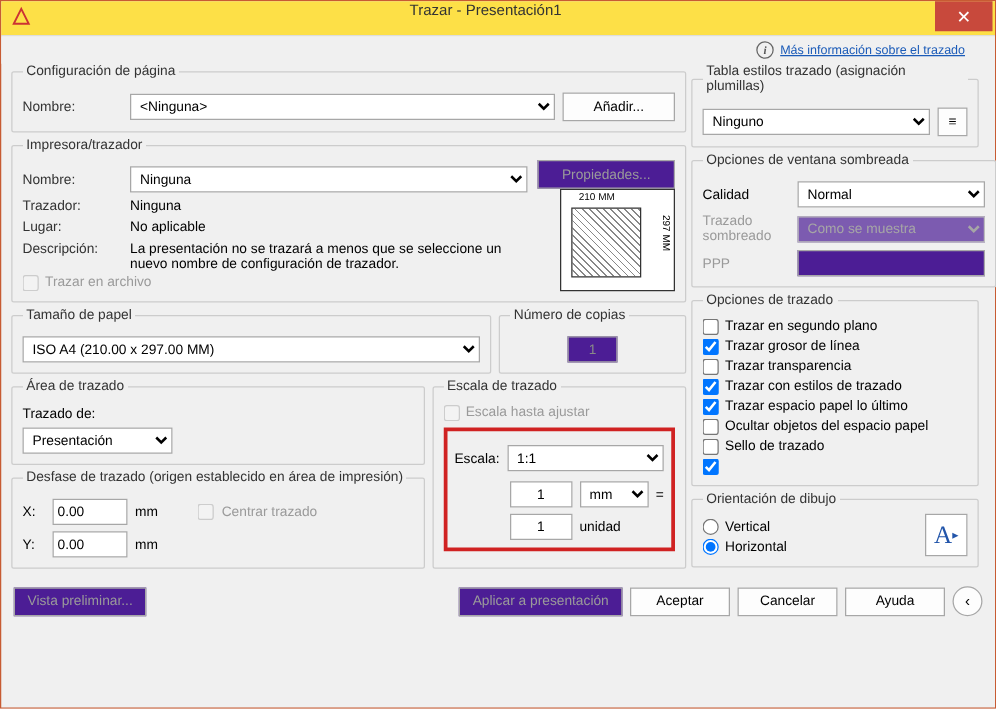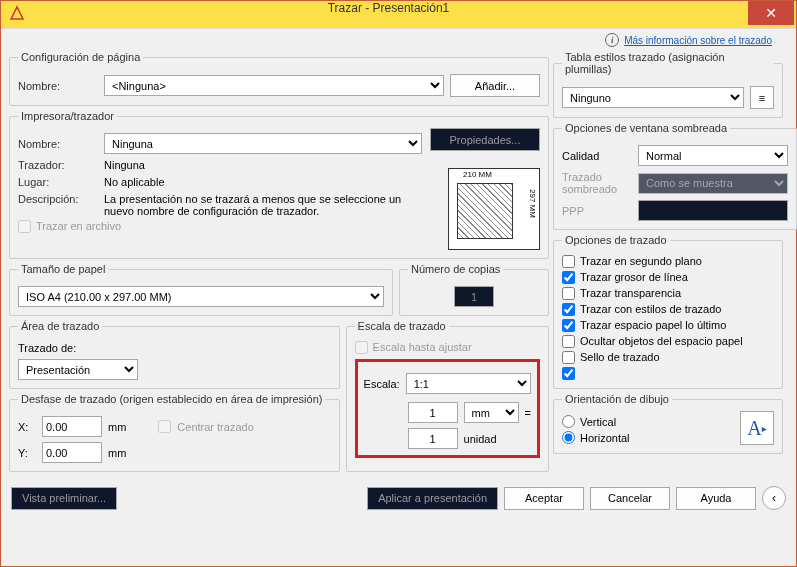--- a/index.html
+++ b/index.html
@@ -14,21 +14,21 @@
 .info-icon { width: 14px; height: 14px; border: 1px solid #666; border-radius: 50%; display:inline-flex; align-items:center; justify-content:center; font-size:9px; font-weight:bold; color:#555; font-style:italic; font-family:serif;}
 .body { display: flex; padding: 0 8px 6px 8px; gap: 4px; }
 .leftcol { width: 540px; }
 .rightcol { width: 230px; }
 fieldset.grp { border: 1px solid #ccc; border-radius: 2px; margin-bottom: 4px; padding: 6px 8px 8px 8px; background: #f0f0f0; }
 fieldset.grp > legend { font-size: 11px; color: #333; padding: 0 3px; }
 .row { display: flex; align-items: center; margin-top: 5px; gap: 6px; }
 .lbl { width: 80px; color: #333; }
 .disabled-lbl { color: #9a9a9a; }
 select, input[type=text] { font-size: 11px; border: 1px solid #a7a7a7; background: #fff; padding: 2px 3px; height: 21px; }
-select:disabled, input:disabled, button:disabled { color: #888; background:#0f172a;}
+select:disabled, input:disabled, button:disabled { color: #888; background:#4c1d95;}
 button { font-size: 11px; border: 1px solid #a7a7a7; background: #fdfdfd; padding: 3px 10px; height: 23px; }
 button:disabled { color:#9a9a9a; }
 .btn-small { width: 24px; padding: 0; }
 .check { display: flex; align-items: flex-start; gap: 5px; margin-top: 3px; }
 .check input { width: 13px; height: 13px; }
 .radio { display: flex; align-items: center; gap: 5px; margin-top: 3px; }
 .twocol { display:flex; gap:6px; }
 .preview { width:92px; height:82px; border:1px solid #333; position:relative; background:#fff; margin-left:auto; }
 .preview-inner { position:absolute; top:14px; left:8px; width:56px; height:56px; border:1px solid #333; background:repeating-linear-gradient(45deg,#fff,#fff 3px,#888 3px,#888 4px); }
 .preview-tlabel { position:absolute; top:1px; left:14px; font-size:8px; }
@@ -91,21 +91,21 @@
               <span class="lbl">Descripción:</span>
               <span style="flex:1">La presentación no se trazará a menos que se seleccione un nuevo nombre de configuración de trazador.</span>
             </div>
             <div class="check">
                 <input type="checkbox" disabled="" style="">
                 <span class="disabled-lbl">Trazar en archivo</span>
               </div>
           </div>
           <div style="width:110px">
             <button disabled="" style="width:100%">Propiedades...</button>
-            <div class="preview" style="margin-top:17px">
+            <div class="preview" style="margin-top:0">
               <span class="preview-tlabel">210 MM</span>
               <div class="preview-inner"></div>
               <span class="preview-rlabel">297 MM</span>
             </div>
           </div>
         </div>
       </fieldset>
 
       <div class="twocol">
         <fieldset class="grp" style="flex:1">

